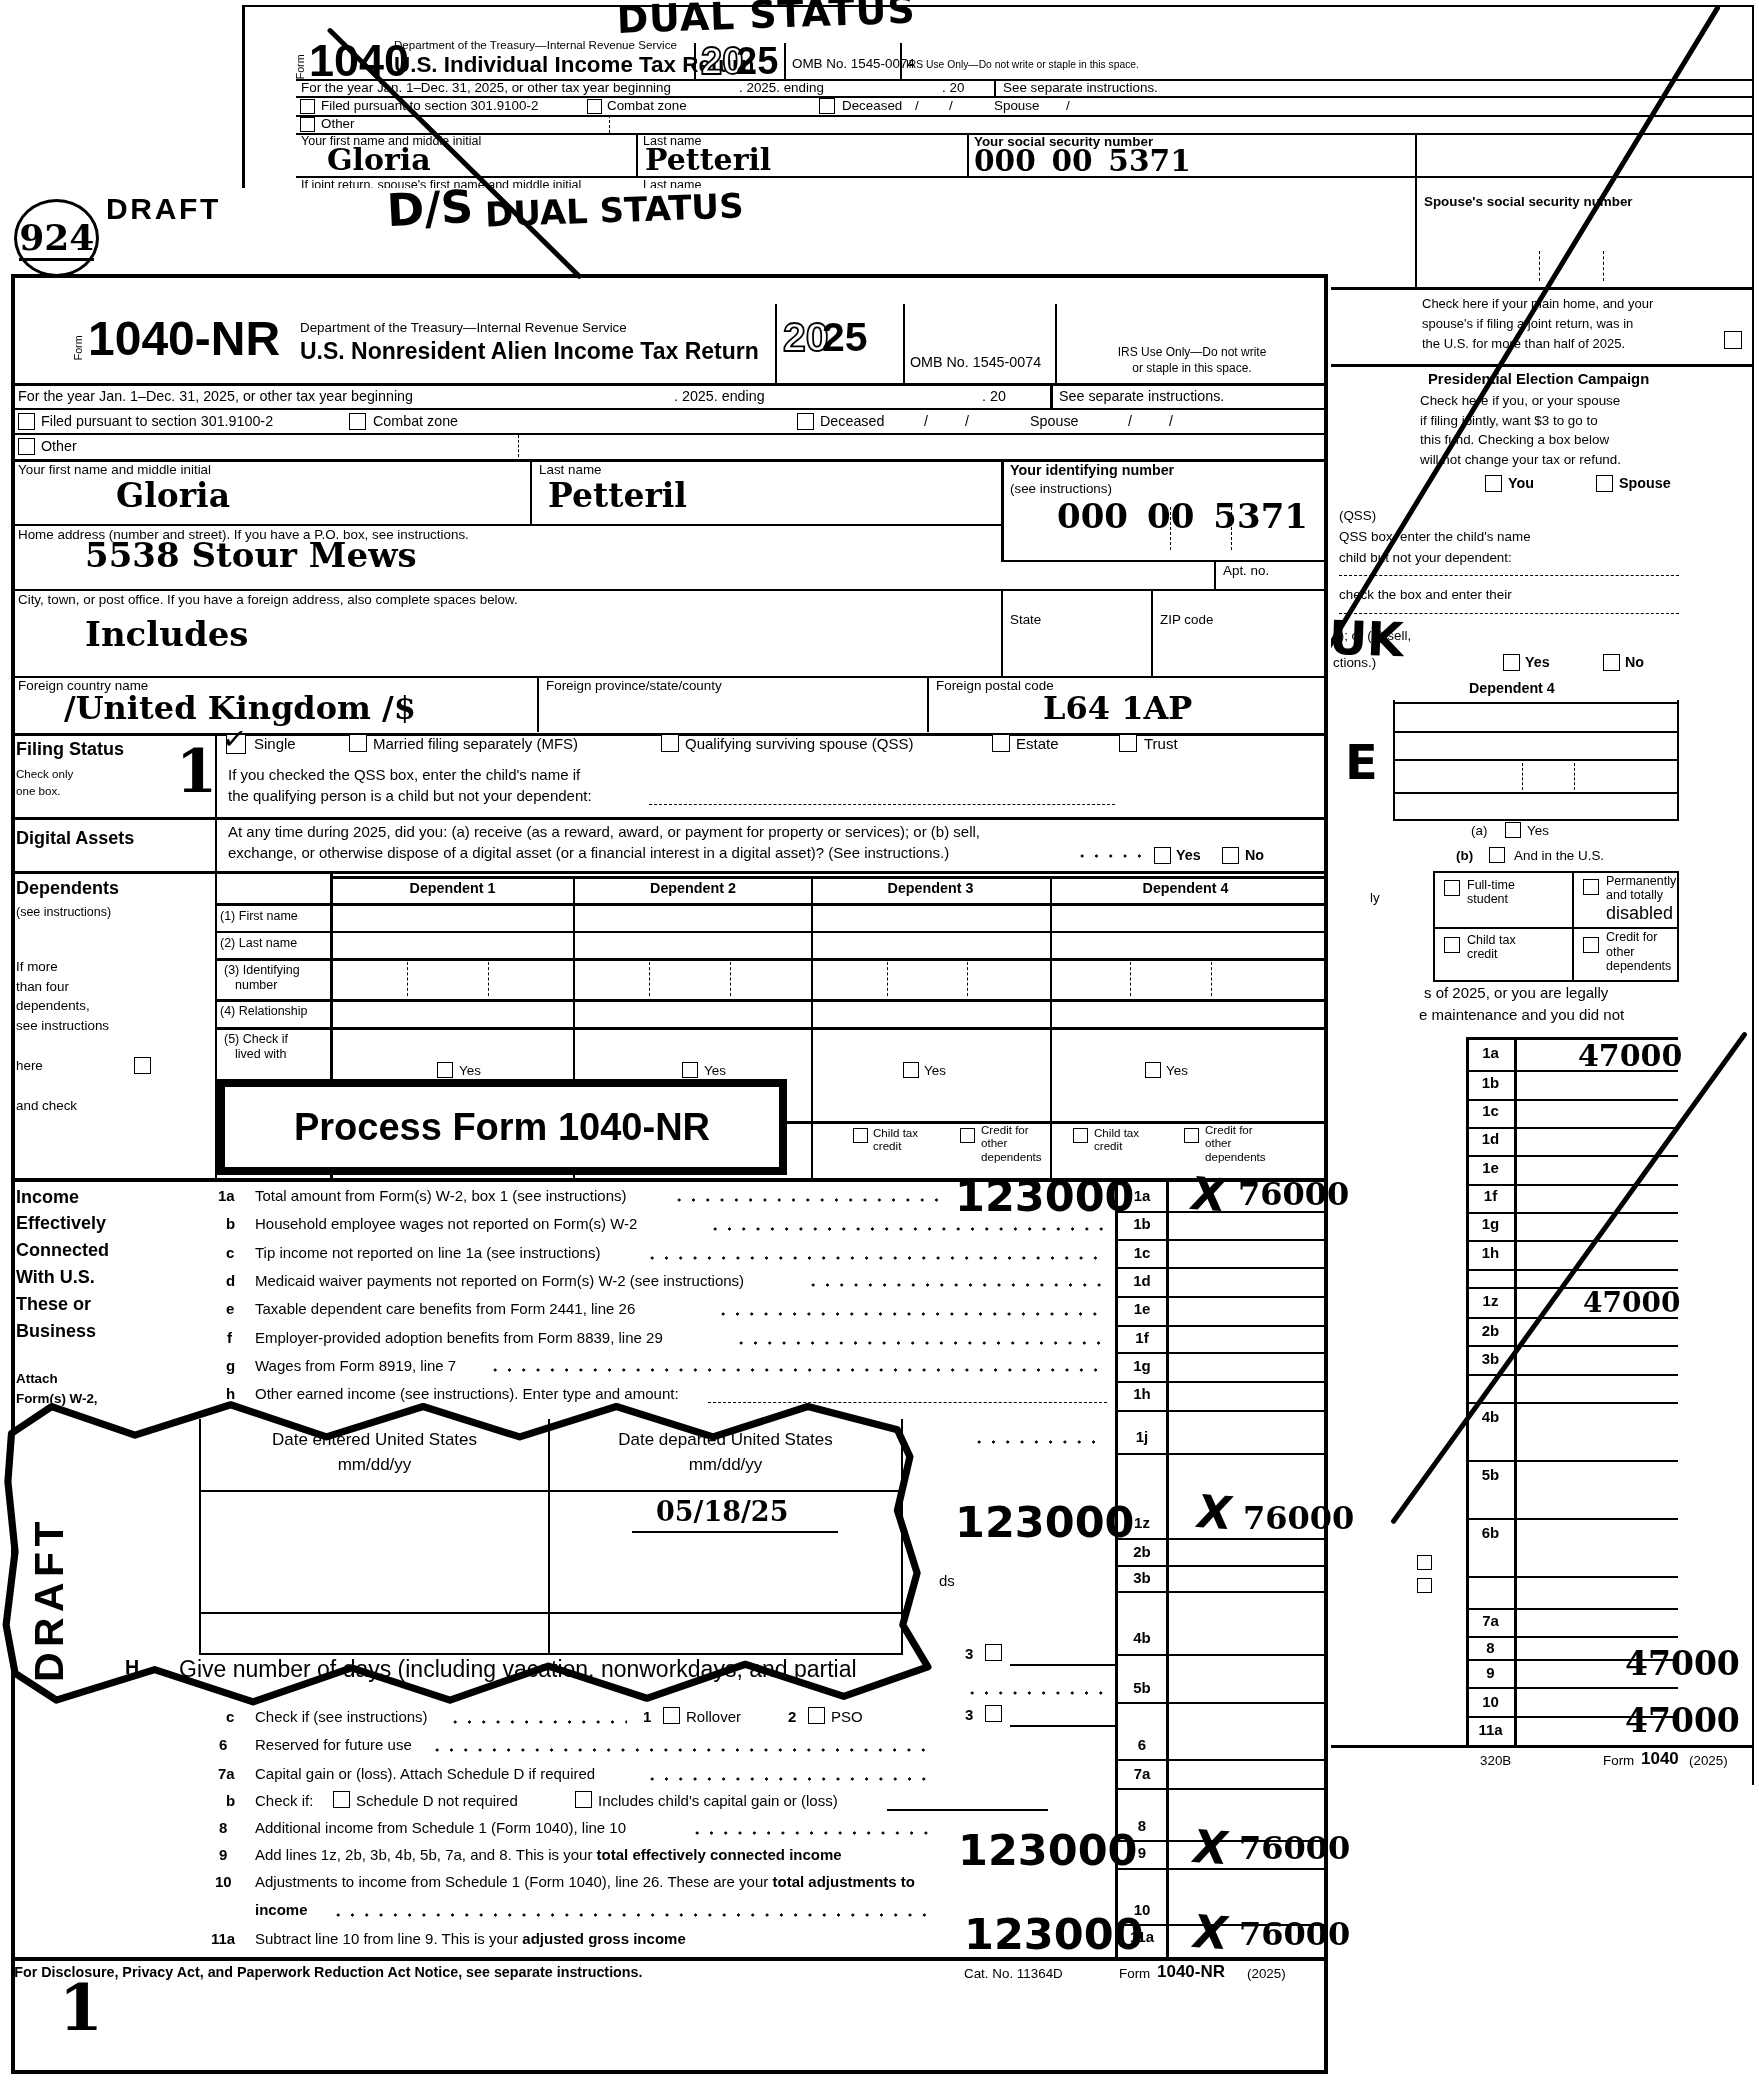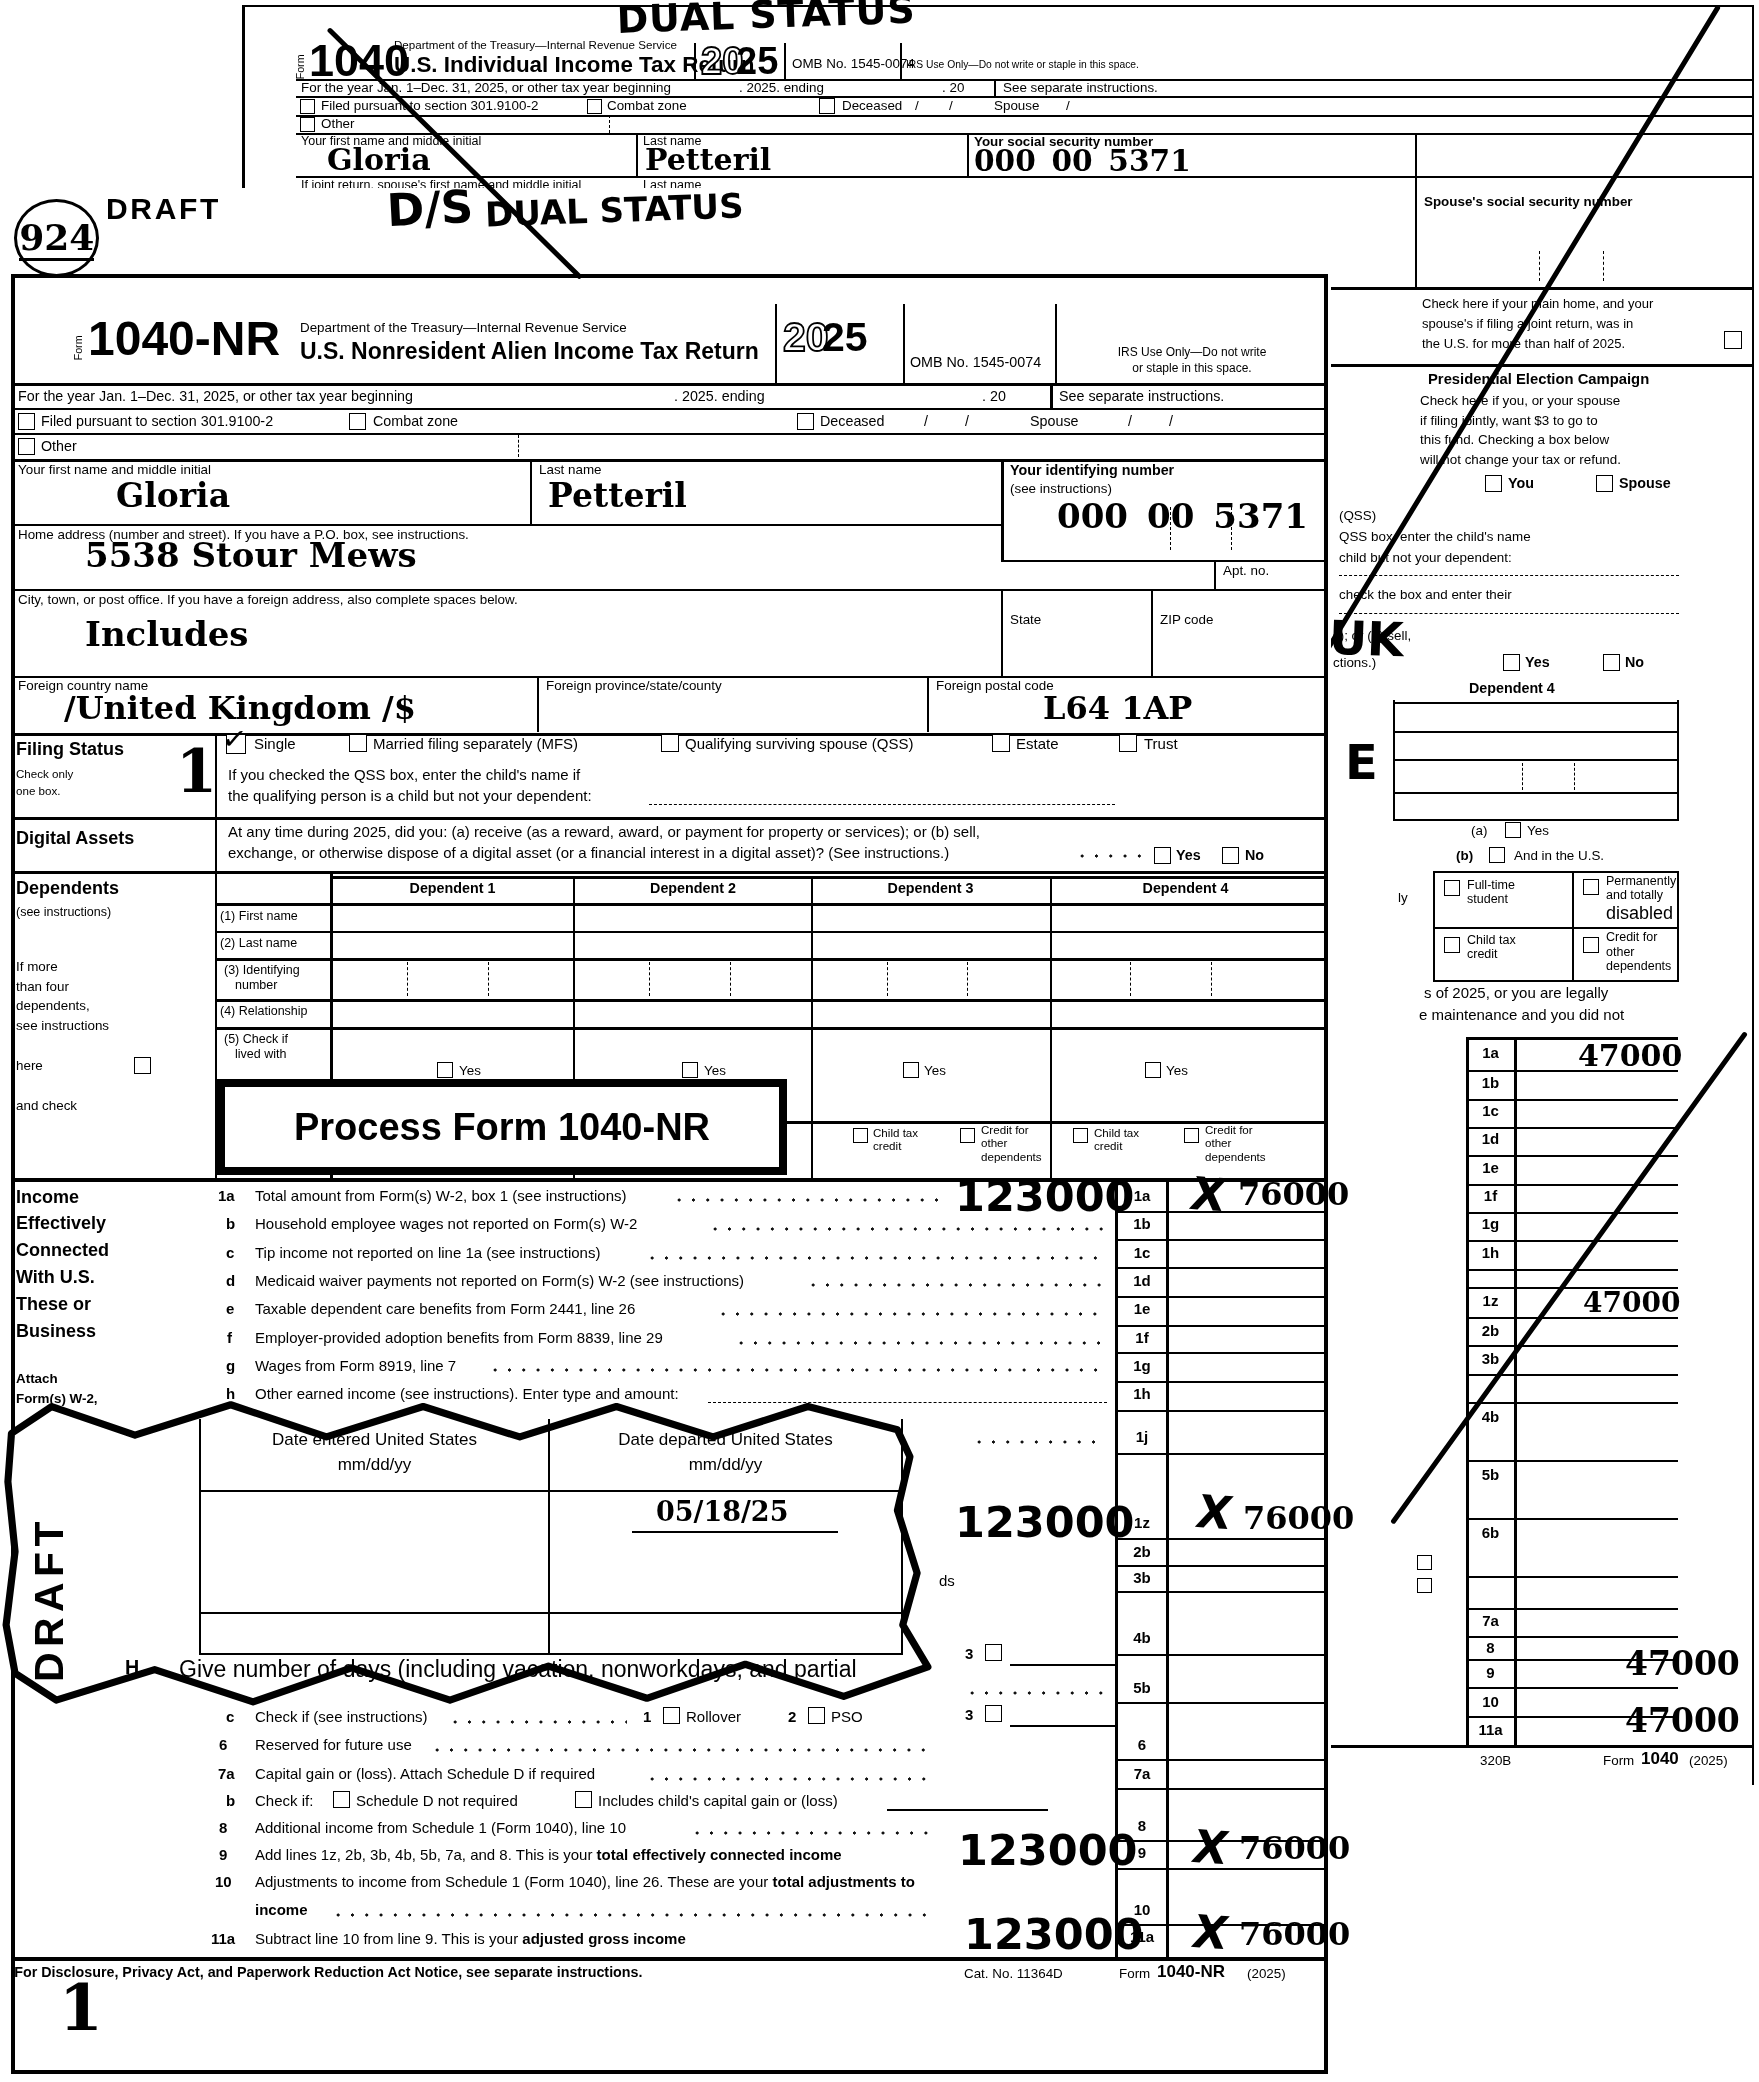--- a/index.html
+++ b/index.html
@@ -121,21 +121,21 @@
 <div class="dashv" style="left:1574px;top:763px;height:27px"></div>
 <div class="hl" style="left:1393px;top:792px;width:286px;height:1.8px"></div>
 <div class="hl" style="left:1393px;top:819px;width:286px;height:1.8px"></div>
 <div class="t" style="left:1471px;top:824px;font-size:13.4px">(a)</div>
 <span class="cb" style="left:1505px;top:822px;width:16px;height:16px"></span>
 <div class="t" style="left:1527px;top:824px;font-size:13.4px">Yes</div>
 <div class="t b" style="left:1456px;top:849px;font-size:13.4px">(b)</div>
 <span class="cb" style="left:1489px;top:847px;width:16px;height:16px"></span>
 <div class="t" style="left:1514px;top:849px;font-size:13.4px">And in the U.S.</div>
 
-<div class="t" style="left:1398px;top:891px;font-size:13.4px">ly</div>
+<div class="t" style="left:1370px;top:891px;font-size:13.4px">ly</div>
 <div class="vl" style="left:1433px;top:871px;width:1.8px;height:111px"></div>
 <div class="vl" style="left:1572px;top:871px;width:1.8px;height:111px"></div>
 <div class="vl" style="left:1677px;top:871px;width:1.8px;height:111px"></div>
 <div class="hl" style="left:1433px;top:871px;width:245px;height:1.8px"></div>
 <div class="hl" style="left:1433px;top:927px;width:245px;height:1.8px"></div>
 <div class="hl" style="left:1433px;top:980px;width:245px;height:1.8px"></div>
 <span class="cb" style="left:1444px;top:880px;width:16px;height:16px"></span>
 <div class="t" style="left:1467px;top:879px;font-size:12.5px">Full-time</div>
 <div class="t" style="left:1467px;top:893px;font-size:12.5px">student</div>
 <span class="cb" style="left:1583px;top:879px;width:16px;height:16px"></span>

